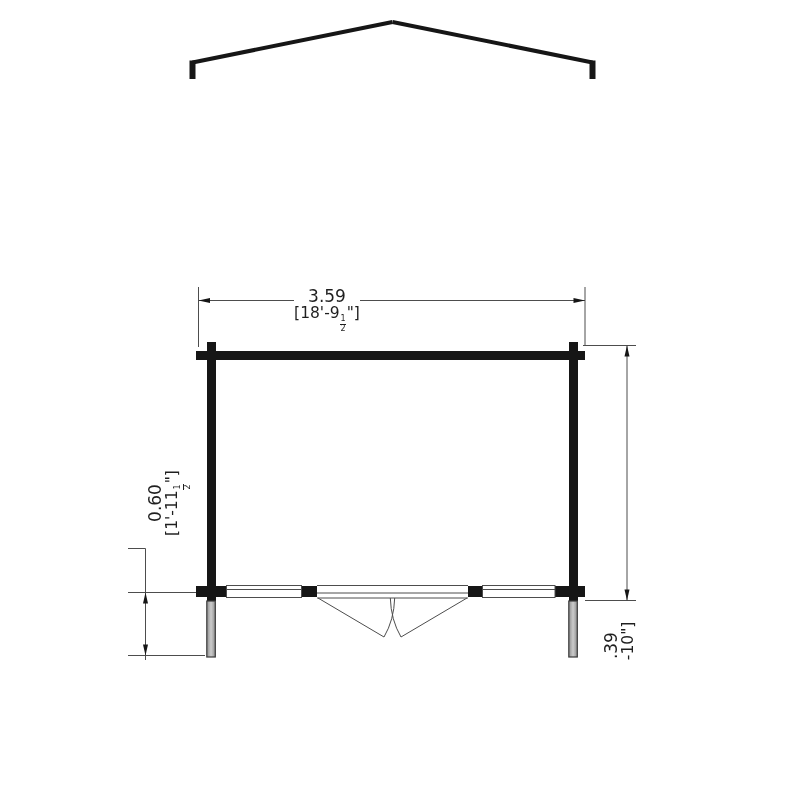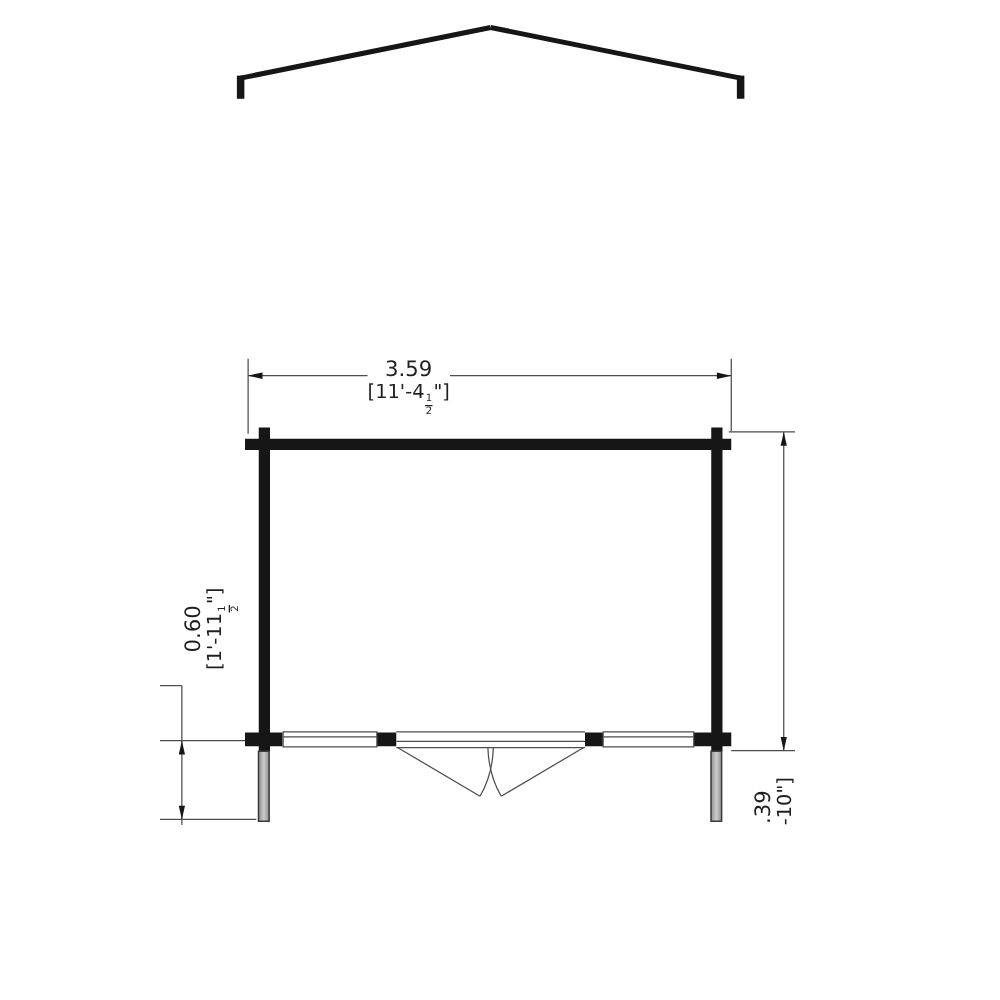--- a/index.html
+++ b/index.html
@@ -104,21 +104,21 @@
       <line x1="583" y1="345.5" x2="636" y2="345.5"></line>
       <line x1="585" y1="600.5" x2="636" y2="600.5"></line>
       <line x1="627" y1="345.5" x2="627" y2="600.5"></line>
       <polygon points="627,345.5 624.5,356.5 629.5,356.5" fill="#161616" stroke="none"></polygon>
       <polygon points="627,600.5 624.5,589.5 629.5,589.5" fill="#161616" stroke="none"></polygon>
     </g>
   </svg>
 
   <div class="dim dim-top">
     <div class="metric">3.59</div>
-    <div class="imperial"><span>[11'-4</span><span class="frac">
+    <div class="imperial"><span>[18'-9</span><span class="frac">
           <span class="n">1</span>
           <span class="d">2</span>
         </span><span>"]</span></div>
   </div>
 
   <div class="dim dim-rot dim-left">
     <div class="metric">0.60</div>
     <div class="imperial"><span>[1'-11</span><span class="frac">
           <span class="n">1</span>
           <span class="d">2</span>

